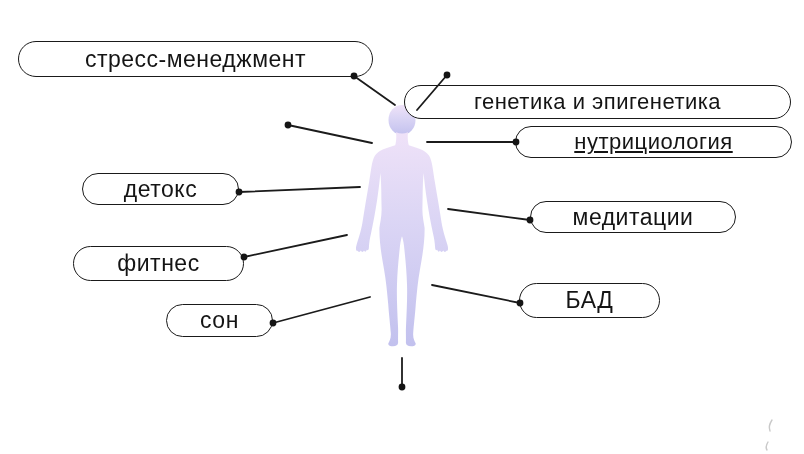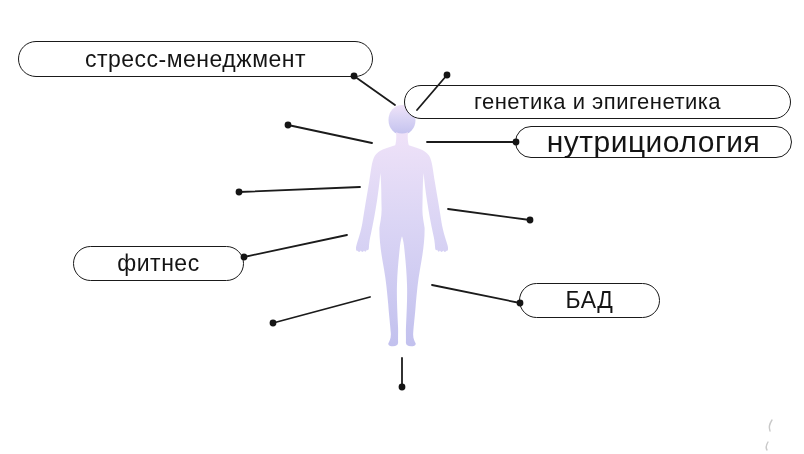--- a/index.html
+++ b/index.html
@@ -41,21 +41,21 @@
     font-weight:500;
     letter-spacing:0.5px;
     color:#141414;
     white-space:nowrap;
     line-height:1;
   }
   
   .p0{left:18px; top:41px; width:355px;height:36px;}
   .p1{left:404px;top:41px; width:387px;height:34px;font-size:22px;margin-top:44px;}
   .p2{left:24px; top:106px;width:265px;height:37px;}
-  .p3{left:515px;top:126px;width:277px;height:32px;font-size:30px;}
+  .p3{left:515px;top:126px;width:277px;height:32px;font-size:22px;text-decoration:underline;}
   .p4{left:82px; top:173px;width:157px;height:32px;}
   .p5{left:530px;top:201px;width:206px;height:32px;}
   .p6{left:73px; top:246px;width:171px;height:35px;}
   .p7{left:519px;top:283px;width:141px;height:35px;}
   .p8{left:166px;top:304px;width:107px;height:33px;}
   .p9{left:66px; top:385px;width:671px;height:38px;}
 </style>
 </head>
 <body>
 
@@ -122,22 +122,25 @@
       C 81 72 80.5 61 77 55
       C 73.5 49 65 47 56.8 44
       C 55.8 40 55.4 35 56 30
       C 52 32 48 32 44 30
       Z"></path>
   </svg>
 
   <div class="pill p0">стресс-менеджмент</div>
   <div class="pill p1">генетика и эпигенетика</div>
   <div class="pill p3">нутрициология</div>
+  <div class="pill p4">детокс</div>
+  <div class="pill p5">медитации</div>
   <div class="pill p6">фитнес</div>
   <div class="pill p7">БАД</div>
+  <div class="pill p8">сон</div>
 
   <svg class="connector-svg" viewBox="0 0 804 454" aria-hidden="true">
     <g stroke="#1b1b1b" stroke-width="1.8" stroke-linecap="round">
       <line x1="354" y1="76" x2="395" y2="105"></line>
       <line x1="447" y1="75" x2="417" y2="110"></line>
       <line x1="288" y1="125" x2="372" y2="143"></line>
       <line x1="516" y1="142" x2="427" y2="142"></line>
       <line x1="239" y1="192" x2="360" y2="187"></line>
       <line x1="530" y1="220" x2="448" y2="209"></line>
       <line x1="244" y1="257" x2="347" y2="235"></line>

